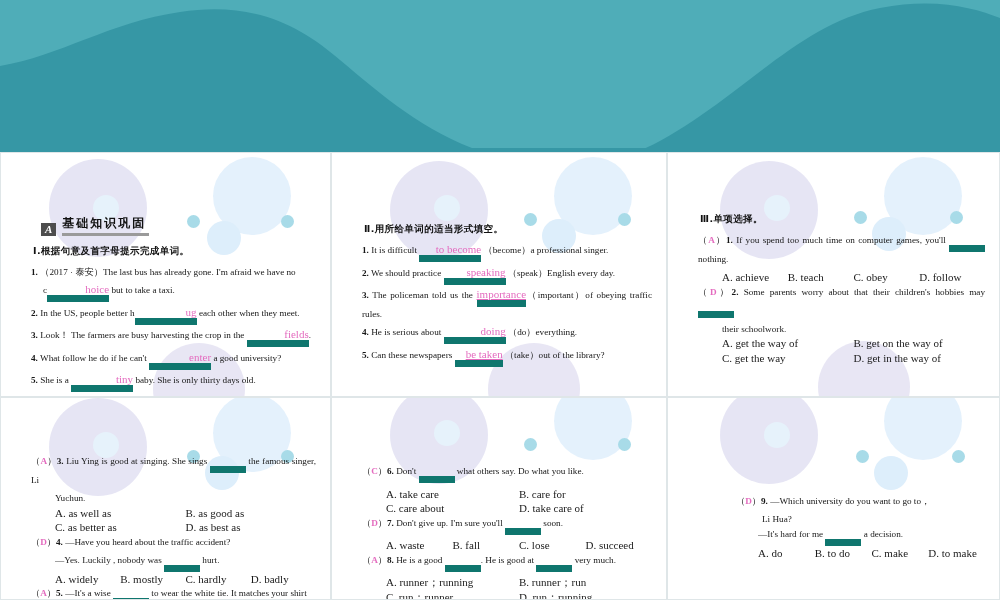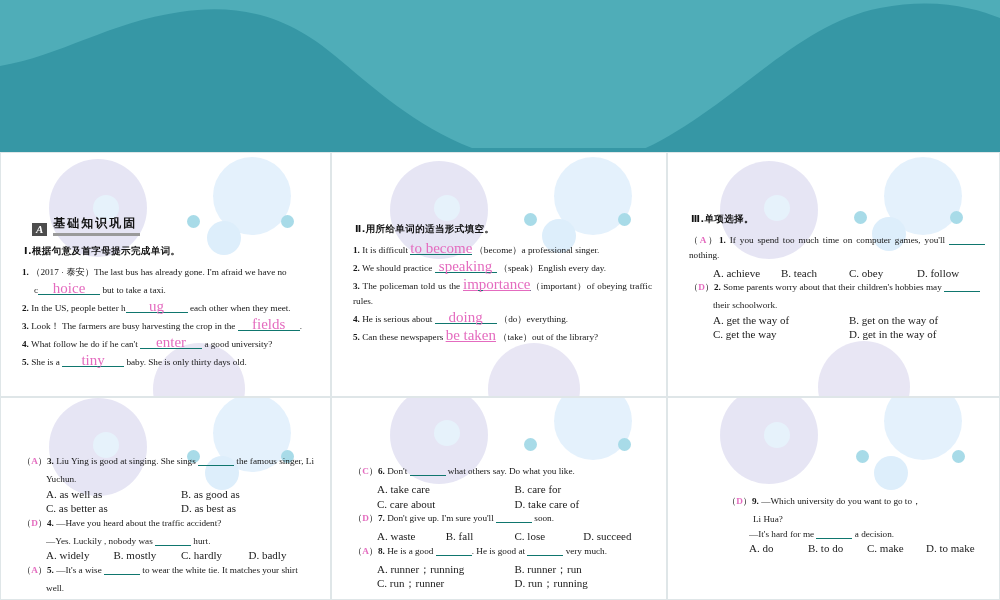--- a/index.html
+++ b/index.html
@@ -73,22 +73,21 @@
   .deco.blue-big { width: 78px;  height: 78px;  background: #ddeefb; opacity: .8; }
   .deco.blue-md  { width: 34px;  height: 34px;  background: #ddeefb; }
   .deco.cyan-dot { width: 13px;  height: 13px;  background: #a8dbe8; }
   .deco.cyan-dot2{ width: 13px;  height: 13px;  background: #a8dbe8; }
   .deco.lav-bot  { width: 92px;  height: 92px;  background: #dedcf0; opacity: .7; }
 
   
   .content {
     position: relative;
     z-index: 3;
-    padding: 10px 14px 0 7px;
-    margin-left: 12px;
+    padding: 10px 14px 0 28px;
   }
 
   .sec-badge-row {
     display: flex;
     align-items: flex-end;
     margin: 52px 0 9px 12px;
   }
   .sec-badge {
     display: inline-block;
     background: #4d4d4d;
@@ -124,25 +123,25 @@
     font-size: 9.2px;
     line-height: 14.5px;
     margin: 0 0 3.5px 2px;
     text-align: justify;
     color: #161616;
   }
   .q .num { font-weight: bold; }
 
   .blank {
     display: inline-block;
-    border-bottom: 1px solid #0f766e;
+    border-bottom: 7px solid #0f766e;
     min-width: 34px;
-    text-align: center;
+    text-align: right;
     color: #e46bbf;
-    font-size: 15px;
+    font-size: 11px;
     line-height: 11px;
     vertical-align: baseline;
   }
   .blank.empty { color: transparent; min-width: 36px; }
   .blank.w-long { min-width: 62px; }
   .blank.w-mid  { min-width: 48px; text-decoration: underline; }
 
   .choice-row {
     display: flex;
     font-size: 11px;

